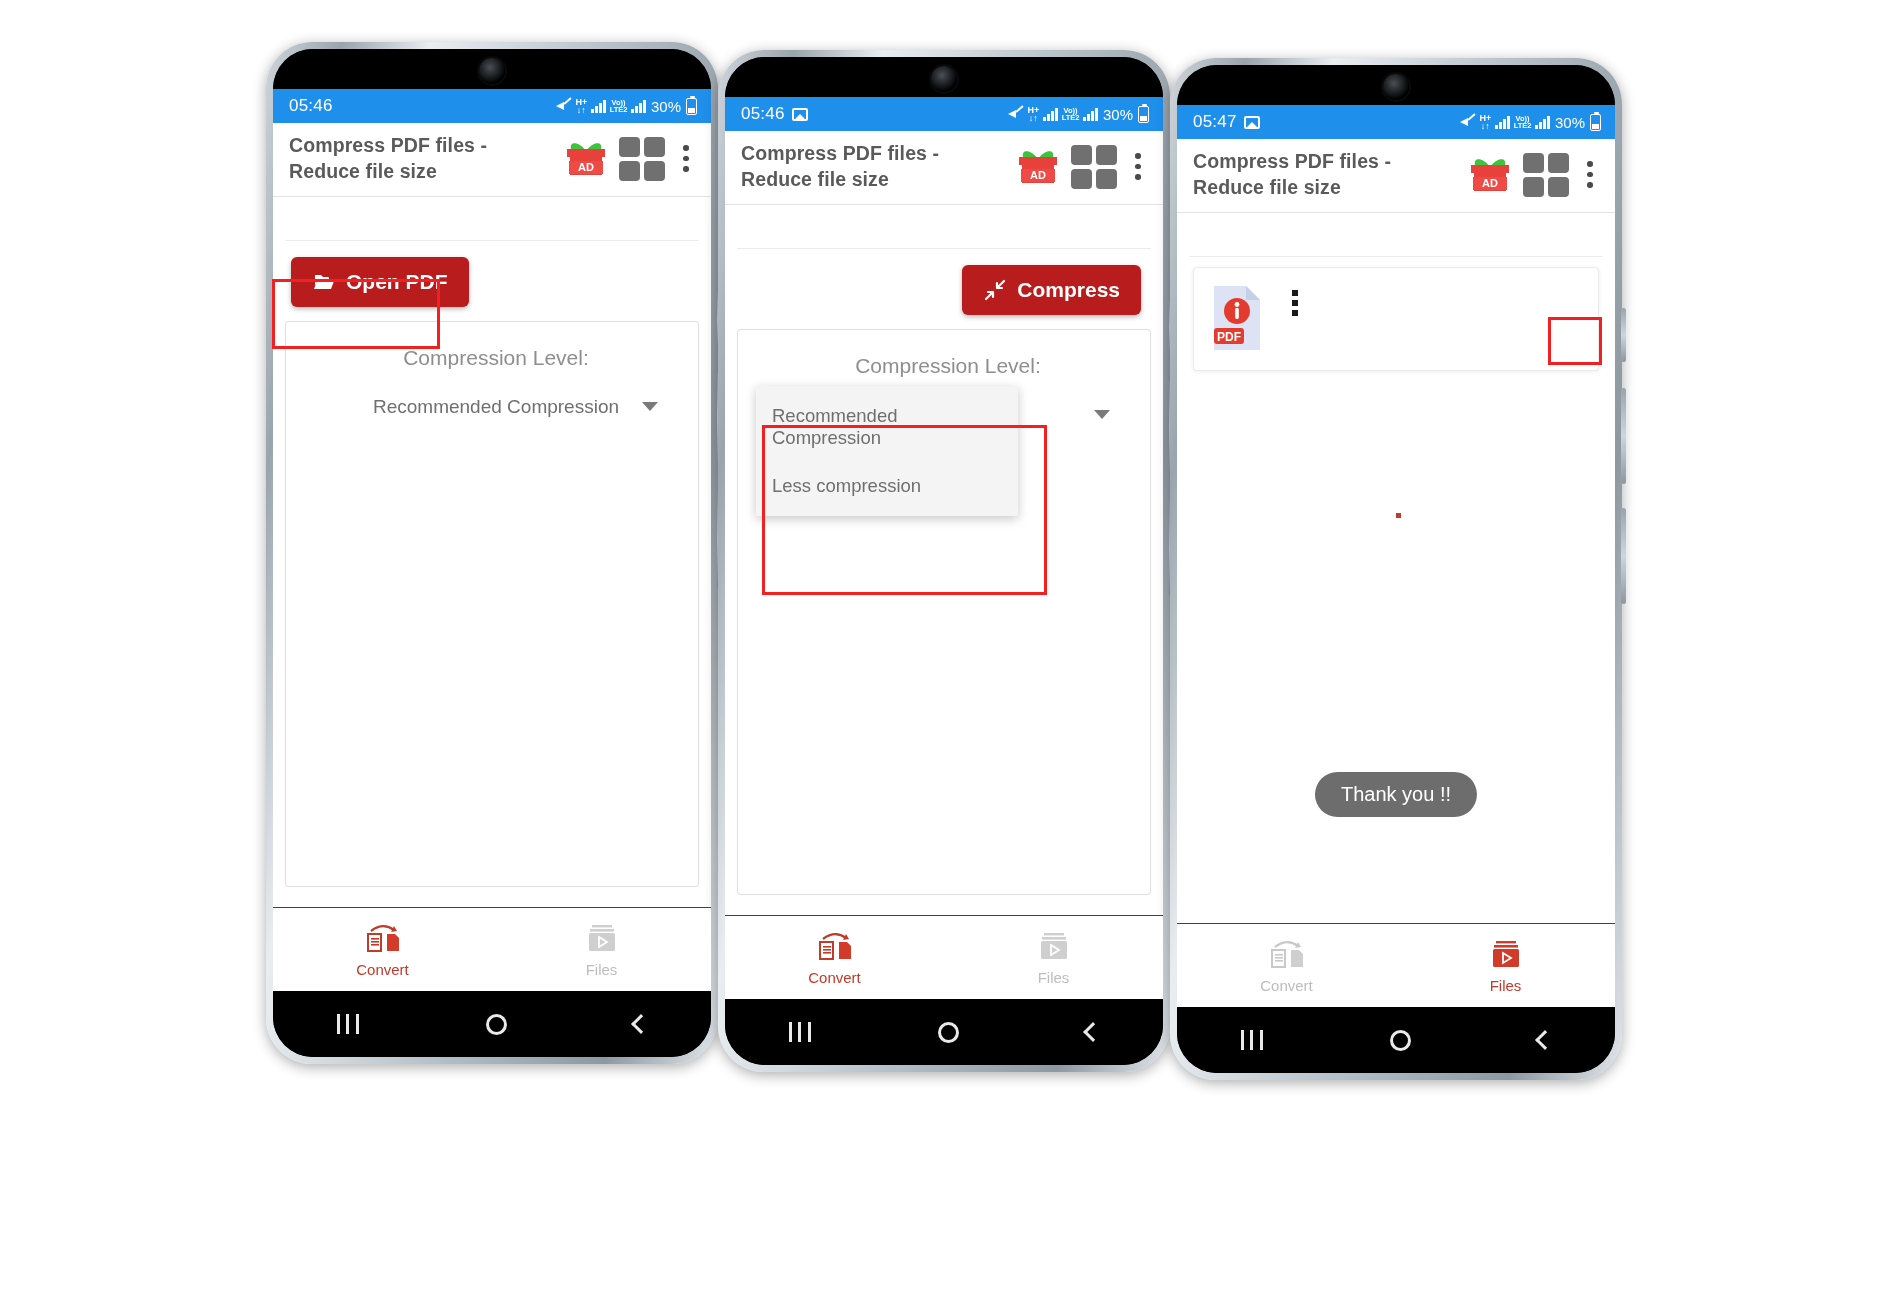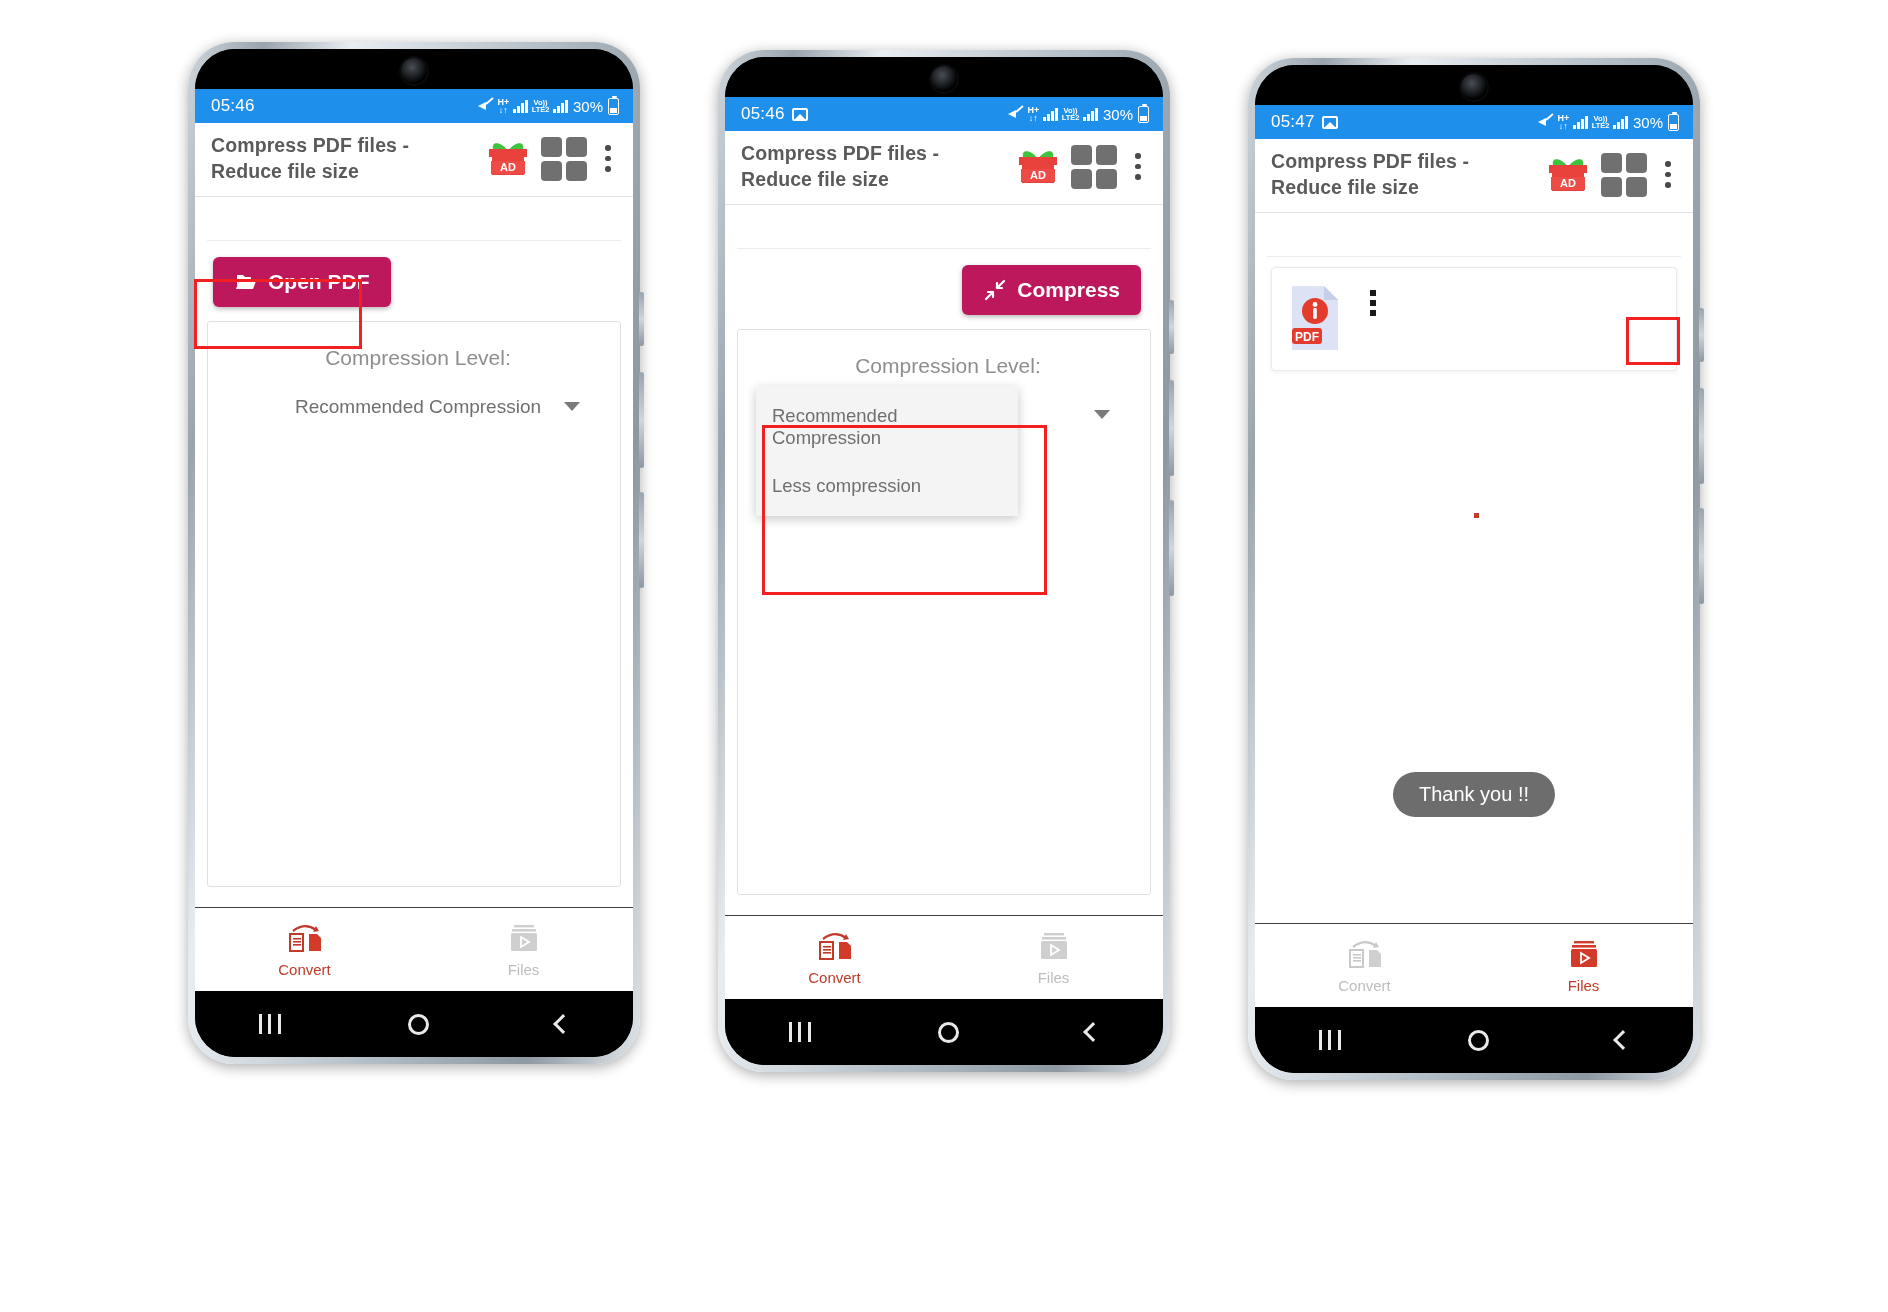--- a/index.html
+++ b/index.html
@@ -8,21 +8,20 @@
     background: #ffffff;
     font-family: "Liberation Sans", sans-serif;
     overflow: hidden;
   }
   .stage {
     position: relative;
     width: 1888px; height: 1312px;
     display: flex;
     align-items: flex-start;
     justify-content: center;
-    gap: 78px;
     padding-top: 42px;
   }
 
   
   .phone {
     position: relative;
     width: 452px;
     height: 1022px;
     border-radius: 46px;
     background: linear-gradient(100deg,#cfd6dc 0%,#9aa4ad 12%,#e8edf1 26%,#b6c0c8 55%,#8e98a1 82%,#dfe5ea 100%);
@@ -162,21 +161,21 @@
   .kebab i { width: 5.5px; height: 5.5px; border-radius: 50%; background: #4a4a4a; display: block; }
 
   
   .content { position: relative; flex: 1 1 auto; background: #fff; overflow: hidden; }
   .content-pad { padding: 0 12px; height: 100%; display: flex; flex-direction: column; }
   .topgap { height: 44px; border-bottom: 1px solid #ececec; flex: 0 0 auto; }
 
   .btn-row { padding: 16px 6px 10px 6px; flex: 0 0 auto; display: flex; }
   .btn-row.right { justify-content: flex-end; padding-right: 10px; }
   .red-btn {
-    background: #be185d;
+    background: #b91c1c;
     color: #fff;
     border: none;
     border-radius: 6px;
     font-size: 21px;
     font-weight: bold;
     padding: 13px 21px;
     display: inline-flex;
     align-items: flex-start;
     gap: 10px;
     box-shadow: 0 2px 5px rgba(0,0,0,0.28);

